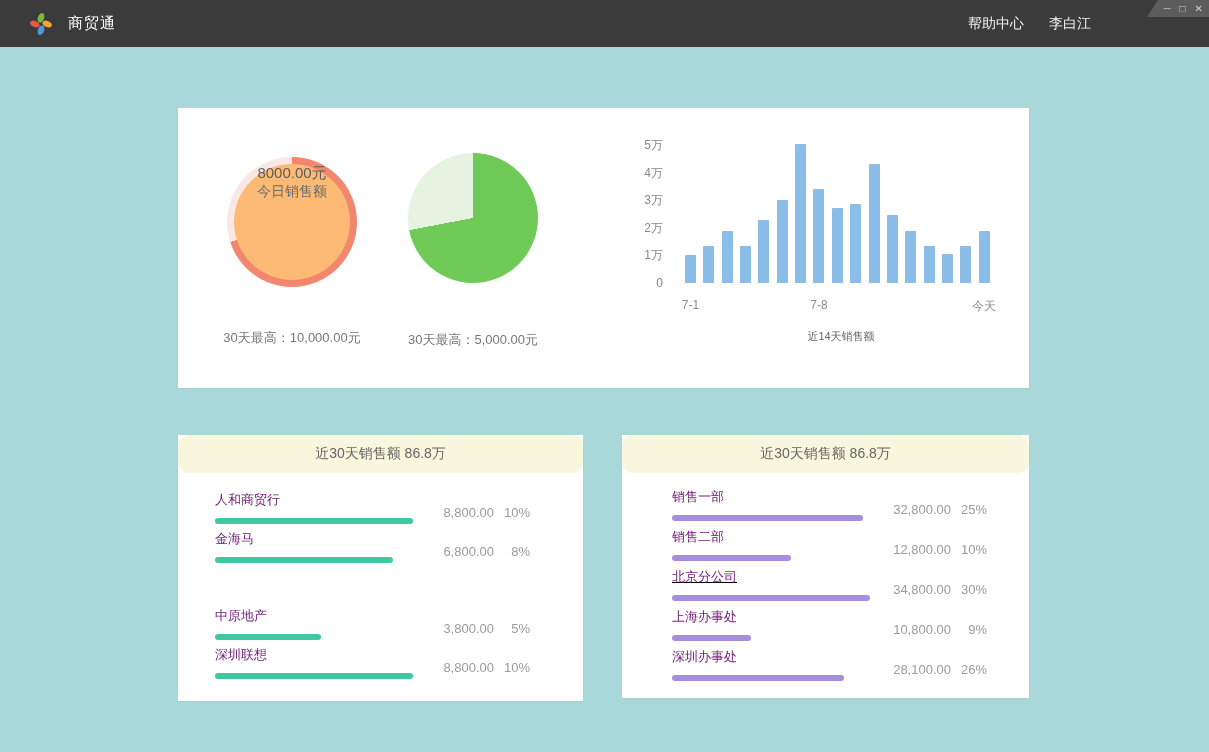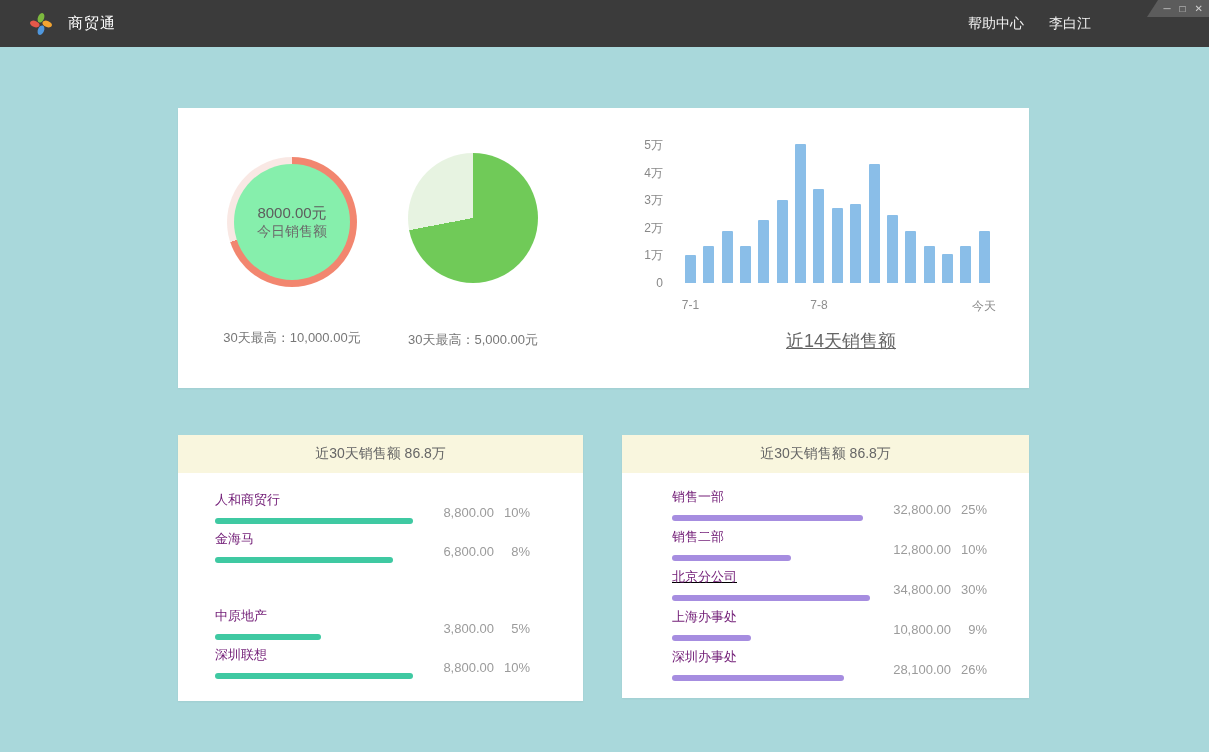--- a/index.html
+++ b/index.html
@@ -26,46 +26,46 @@
     padding-right:6px; gap:9px;
   }
   .win-btn { color:#cfcfcf; font-size:10px; line-height:10px; cursor:pointer; }
   
   .card { position:absolute; background:#fff; box-shadow:0 1px 2px rgba(0,0,0,0.05); }
   .main-card { left:178px; top:108px; width:851px; height:280px; }
   .rank-card-left  { left:178px; top:435px; width:405px; height:266px; }
   .rank-card-right { left:622px; top:435px; width:407px; height:263px; }
   .rank-header {
     height:38px; background:#f9f6de; display:flex; align-items:center; justify-content:center;
-    font-size:14px; color:#666;
+    font-size:14px; color:#666;border-radius:11px;
   }
   .rank-body { position:relative; width:100%; height:calc(100% - 38px); }
   .rank-row { position:absolute; height:30px; }
   .rank-name { font-size:13px; color:#701a75; line-height:14px; }
   .rank-bar-track { position:relative; margin-top:11px; height:6px; }
   .rank-bar { height:6px; border-radius:3px; }
   .rank-nums { position:absolute; top:12px; right:15px; display:flex; align-items:baseline; }
   .rank-value { font-size:13px; color:#9b9b9b; min-width:72px; text-align:right; }
   .rank-pct   { font-size:13px; color:#9b9b9b; min-width:36px; text-align:right; }
   
   .donut { position:absolute; width:130px; height:130px; }
   .ring { position:absolute; inset:0; border-radius:50%; }
   .hole {
-    position:absolute; inset:7px; border-radius:50%; background:#86efac;
-    display:flex; flex-direction:column; align-items:center; justify-content:center; 
+    position:absolute; inset:7px; border-radius:50%; background:#fdba74;
+    display:flex; flex-direction:column; align-items:center; justify-content:flex-start; 
   }
   .donut-value { font-size:15px; color:#5d5d5d; }
   .donut-label { font-size:14px; color:#6b6b6b; }
   .donut-cap { position:absolute; font-size:13px; color:#777; text-align:center; }
   
   .chart-plot { position:absolute; left:507px; top:37px; width:312px; height:138px; }
   .chart-bar { position:absolute; bottom:0; width:11px; border-radius:1px 1px 0 0; }
   .ylab { position:absolute; left:415px; width:70px; text-align:right; font-size:12px; color:#888; line-height:14px; }
   .xlab { position:absolute; top:190px; font-size:12px; color:#8d8d8d; transform:translateX(-50%); }
-  .chart-title { position:absolute; left:507px; top:221px; width:312px; text-align:center; font-size:18px; color:#666;text-decoration:underline; }
+  .chart-title { position:absolute; left:507px; top:221px; width:312px; text-align:center; font-size:11px; color:#666; }
 </style>
 </head>
 <body>
 
 <div class="topbar">
   <svg class="logo" viewBox="0 0 26 26">
     <g transform="rotate(0 13 13)">
         <ellipse cx="13" cy="6.8" rx="3.1" ry="5" fill="#7cb83e" transform="rotate(22 13 6.8)"></ellipse>
       </g>
     <g transform="rotate(90 13 13)">

